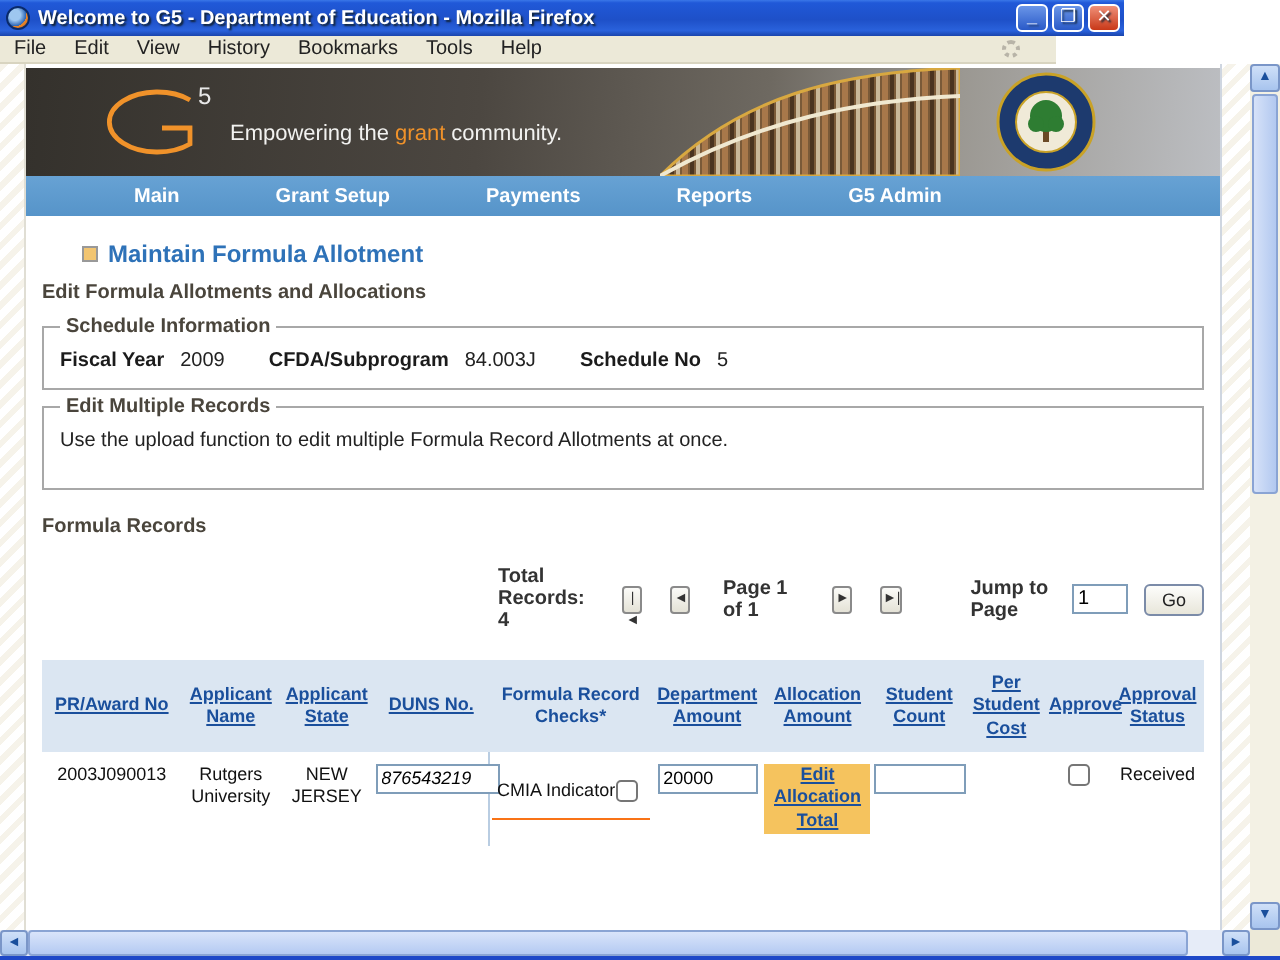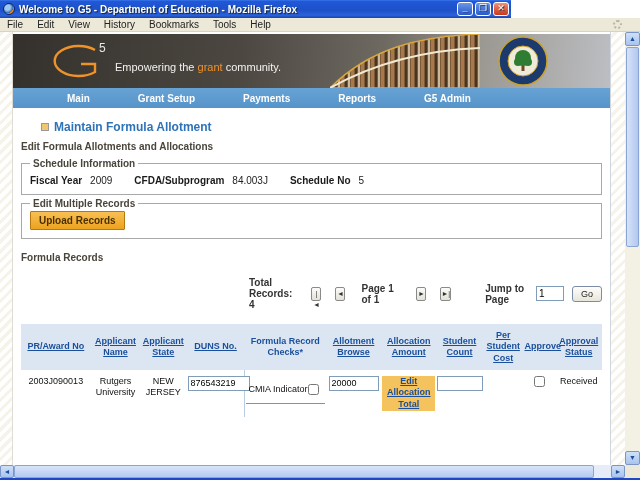--- a/index.html
+++ b/index.html
@@ -1,33 +1,33 @@
 <!DOCTYPE html>
 <html><head>
 <meta charset="utf-8">
 <style>
   html,body{margin:0;padding:0;}
   body{width:640px;height:480px;position:relative;overflow:hidden;
        font-family:"Liberation Sans","DejaVu Sans",sans-serif;background:#fff;}
 
   
-  .titlebar{position:absolute;left:0;top:0;width:511px;height:18px;
+  .titlebar{position:absolute;left:0;top:0;width:562px;height:18px;
     background:linear-gradient(180deg,#3a77e8 0%,#2058d8 8%,#1e50c8 55%,#2a62dc 85%,#1a44ac 100%);
     display:flex;align-items:center;color:#fff;font-size:10px;font-weight:bold;
     text-shadow:1px 1px 1px #123;}
   .ff-icon{width:12px;height:12px;border-radius:50%;margin:0 4px 0 3px;
     background:radial-gradient(circle at 35% 35%,#9ec7f0 0 30%,#2b65b5 60%,#e8872a 62%,#c45f10 100%);
     border:1px solid #0a2a6a;box-sizing:border-box;}
   .winbtns{margin-left:auto;display:flex;gap:2px;padding-right:2px;}
   .winbtn{width:16px;height:14px;border-radius:3px;border:1px solid #fff;box-sizing:border-box;
     font-size:9px;line-height:11px;text-align:center;color:#fff;font-weight:bold;
     background:linear-gradient(180deg,#6a96e8,#2a5ac8);}
   .winbtn.close{background:linear-gradient(180deg,#f09078,#d44req 0,#c83818);background:linear-gradient(180deg,#f09078,#c83818);}
 
-  .menubar{position:absolute;left:0;top:18px;width:640px;height:13px;background:#ece9d8;
+  .menubar{position:absolute;left:0;top:18px;width:528px;height:13px;background:#ece9d8;
     border-bottom:1px solid #d8d4c0;display:flex;align-items:center;font-size:10px;color:#222;}
   .menubar .mitem{padding:0 7px;}
   .throbber{margin-left:auto;margin-right:18px;width:9px;height:9px;border-radius:50%;
     border:2px dotted #b8b4a8;box-sizing:border-box;}
 
   
   .viewport{position:absolute;left:0;top:32px;width:625px;height:433px;overflow:hidden;
     background:repeating-linear-gradient(135deg,#f6f3ea 0 3px,#ffffff 3px 7px);}
   .canvas{position:absolute;left:12px;top:0;width:599px;height:433px;background:#fff;
     border-left:1px solid #e0ded4;border-right:1px solid #cfd6e0;box-sizing:border-box;}
@@ -190,21 +190,21 @@
         <span class="val">2009</span>
         <b>CFDA/Subprogram</b>
         <span class="val">84.003J</span>
         <b>Schedule No</b>
         <span class="val">5</span>
       </div>
     </fieldset>
 
     <fieldset style="margin-top:3px">
       <legend>Edit Multiple Records</legend>
-      <button class="btn-orange">Upload Records</button>
+      <div class="upload-instr">Use the upload function to edit multiple Formula Record Allotments at once.</div>
     </fieldset>
 
     <div class="records-head">Formula Records</div>
 
     <div class="pager-row">
       <span class="total">Total Records: 4</span>
       <button class="pgbtn">|◄</button>
       <button class="pgbtn">◄</button>
       <span class="pagelabel">Page 1 of 1</span>
       <button class="pgbtn after">►</button>
@@ -228,33 +228,33 @@
             <col style="width:5.5%">
             <col style="width:8%">
       </colgroup>
       <tbody>
             <tr>
         <th><span class="lnk">PR/Award No</span></th>
         <th><span class="lnk">Applicant Name</span></th>
         <th><span class="lnk">Applicant State</span></th>
         <th><span class="lnk">DUNS No.</span></th>
         <th><span>Formula Record Checks*</span></th>
-        <th><span class="lnk">Allotment Browse</span></th>
+        <th><span class="lnk">Department Amount</span></th>
         <th><span class="lnk">Allocation Amount</span></th>
         <th><span class="lnk">Student Count</span></th>
         <th><span class="lnk">Per Student Cost</span></th>
         <th><span class="lnk">Approve</span></th>
         <th><span class="lnk">Approval Status</span></th>
       </tr>
       <tr>
         <td>2003J090013</td>
         <td>Rutgers University</td>
         <td>NEW JERSEY</td>
         <td>
-          <input class="cell-input" style="width: 56px;" type="text" value="876543219">
+          <input class="cell-input" style="width: 56px; font-style: italic;" type="text" value="876543219">
         </td>
         <td class="checkscol">
           <div class="check-row">
             <span class="clabel">CMIA Indicator</span>
             <input type="checkbox" style="">
           </div>
 
         </td>
         <td>
           <input class="cell-input" style="width: 44px;" type="text" value="20000">

